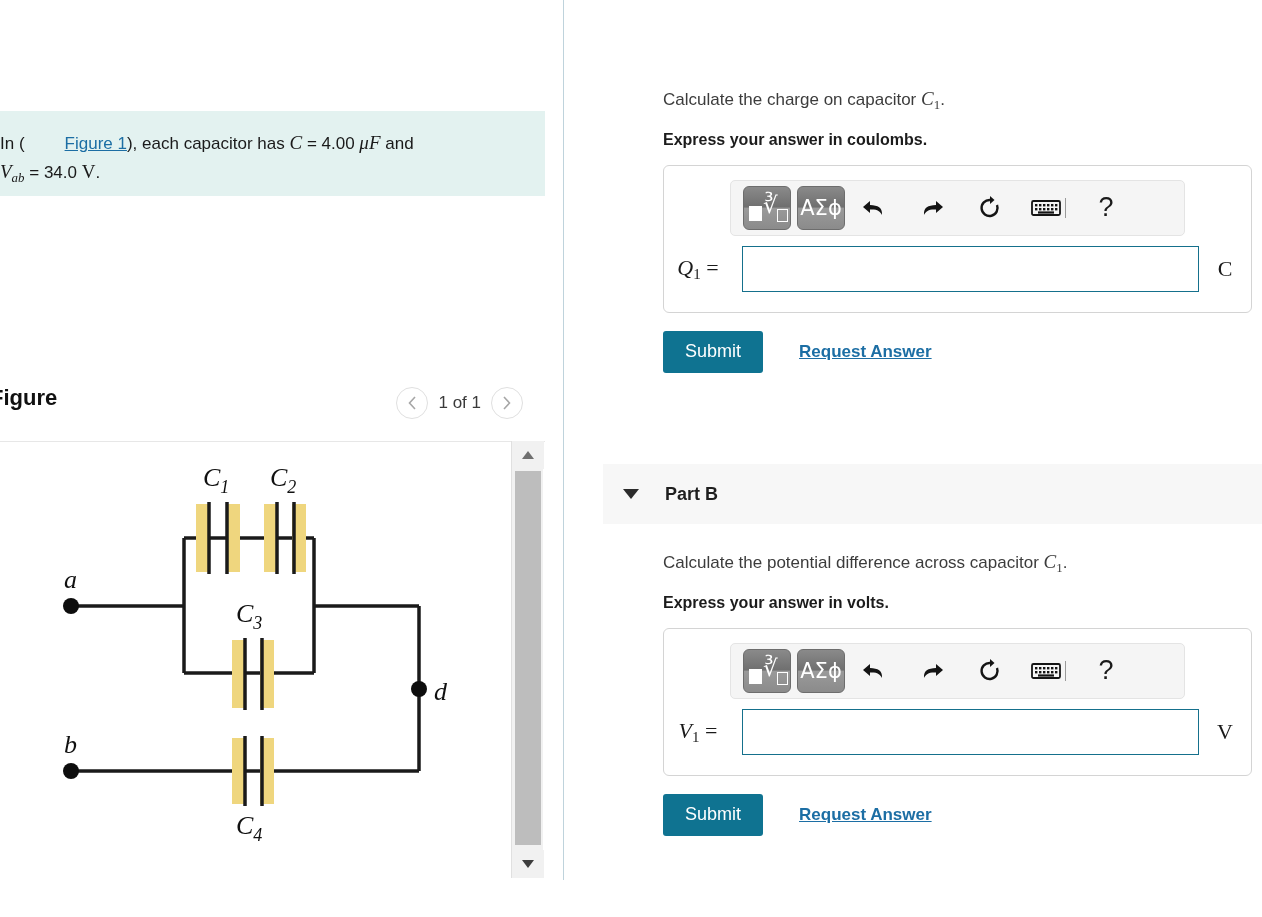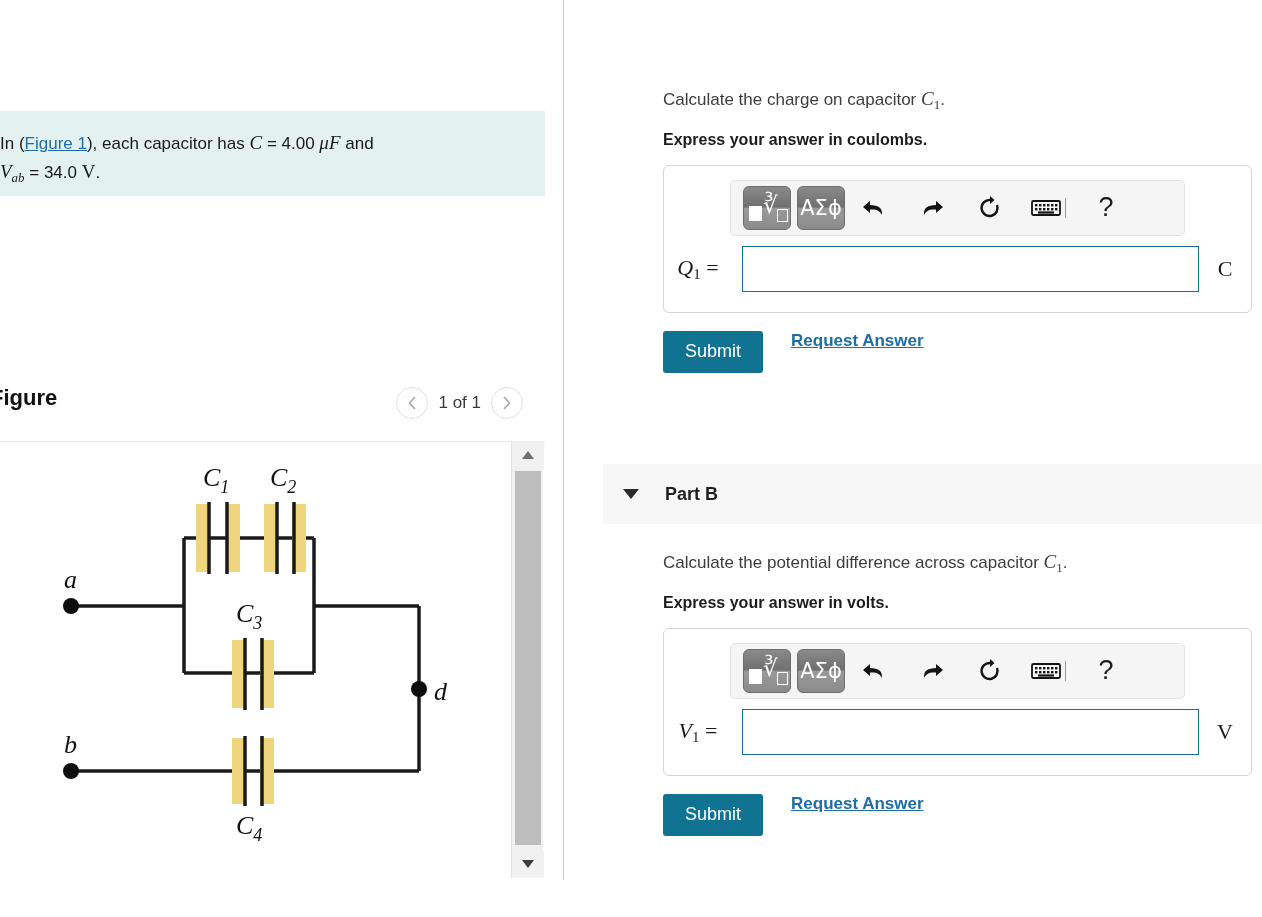--- a/index.html
+++ b/index.html
@@ -20,21 +20,21 @@
 
   
   .left-pane { position: absolute; left: 0; top: 0; width: 563px; height: 917px; }
 
   .question-box {
     position: absolute; left: -20px; top: 111px; width: 565px; height: 85px;
     background: #e3f2f0;
     padding: 18px 20px 0 20px;
   }
   .q-line { font-size: 17px; color: #1a1a1a; line-height: 28px; white-space: nowrap; }
-  .q-link { color: #1c6ea4; text-decoration: underline; cursor: pointer; }
+  .q-link { color: #1c6ea4; text-decoration: underline; cursor: pointer; margin-left: 40px; }
 
   .mi { font-family: "Liberation Serif", serif; font-style: italic; font-size: 19px; }
   .mu { font-family: "Liberation Serif", serif; font-style: italic; font-size: 19px; }
   .mup { font-family: "Liberation Serif", serif; font-style: normal; font-size: 19px; }
   .sub { font-size: 0.68em; vertical-align: -0.28em; font-style: italic;
          font-family: "Liberation Serif", serif; }
   .subn { font-size: 0.68em; vertical-align: -0.28em; font-style: normal;
           font-family: "Liberation Serif", serif; }
 
   .figure-header {
@@ -148,21 +148,21 @@
   .ans-input {
     flex: 1 1 auto; height: 46px; margin-right: 0px;
     border: 1px solid #15708c; background:#fff; outline:none;
     font-size: 17px; padding: 0 8px; font-family: "Liberation Sans", sans-serif;
   }
   .ans-unit {
     width: 52px; text-align: center;
     font-family: "Liberation Serif", serif; font-size: 22px; color:#1a1a1a;
   }
 
-  .actions { margin-left: 60px; margin-top: 18px; display:flex; align-items:flex-start; }
+  .actions { margin-left: 60px; margin-top: 18px; display:flex; align-items:center;gap:8px; }
   .submit-btn {
     background: #0f7391; color:#fff; border: none; border-radius: 3px;
     padding: 0 22px; height: 42px; font-size: 18px; cursor: pointer;
     font-family: "Liberation Sans", sans-serif;
   }
   .req-link {
     margin-left: 28px; color:#1c6ea4; font-weight: bold; font-size: 17px;
     text-decoration: underline; cursor:pointer;
   }
 </style>

